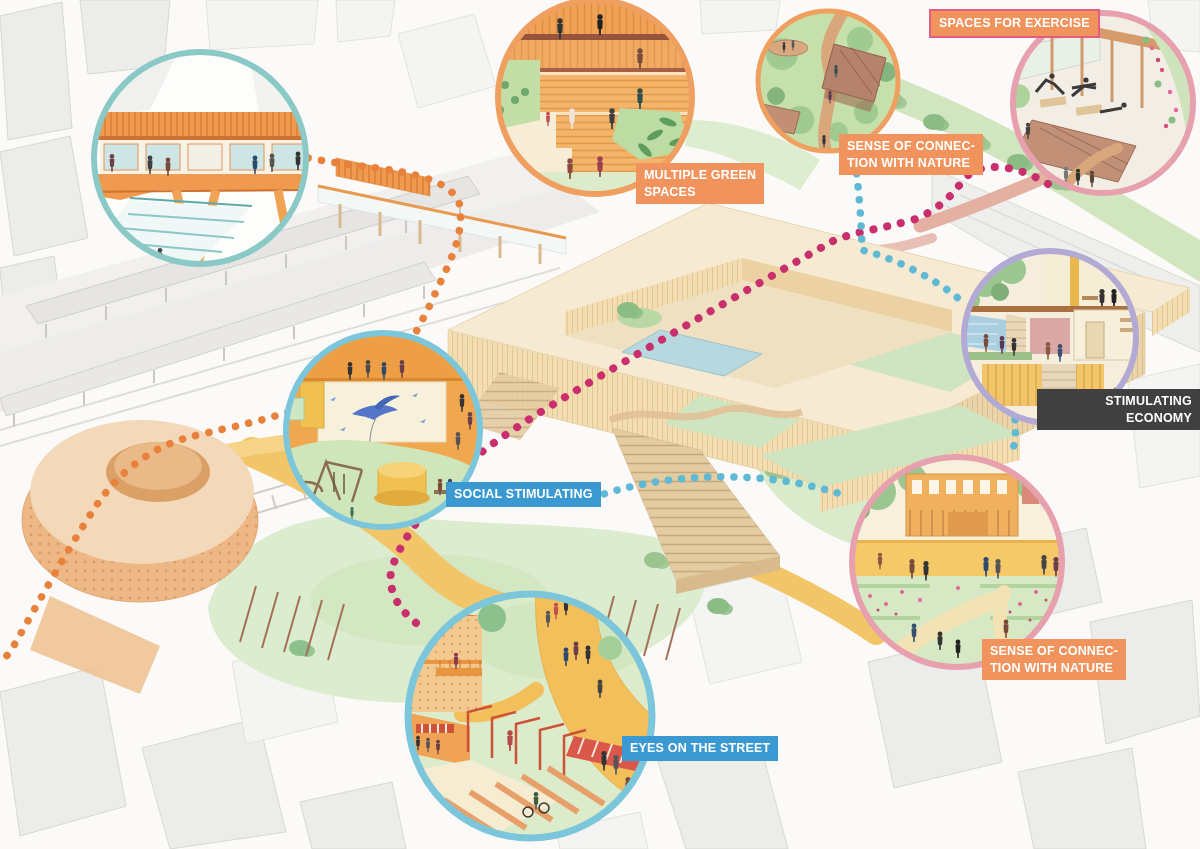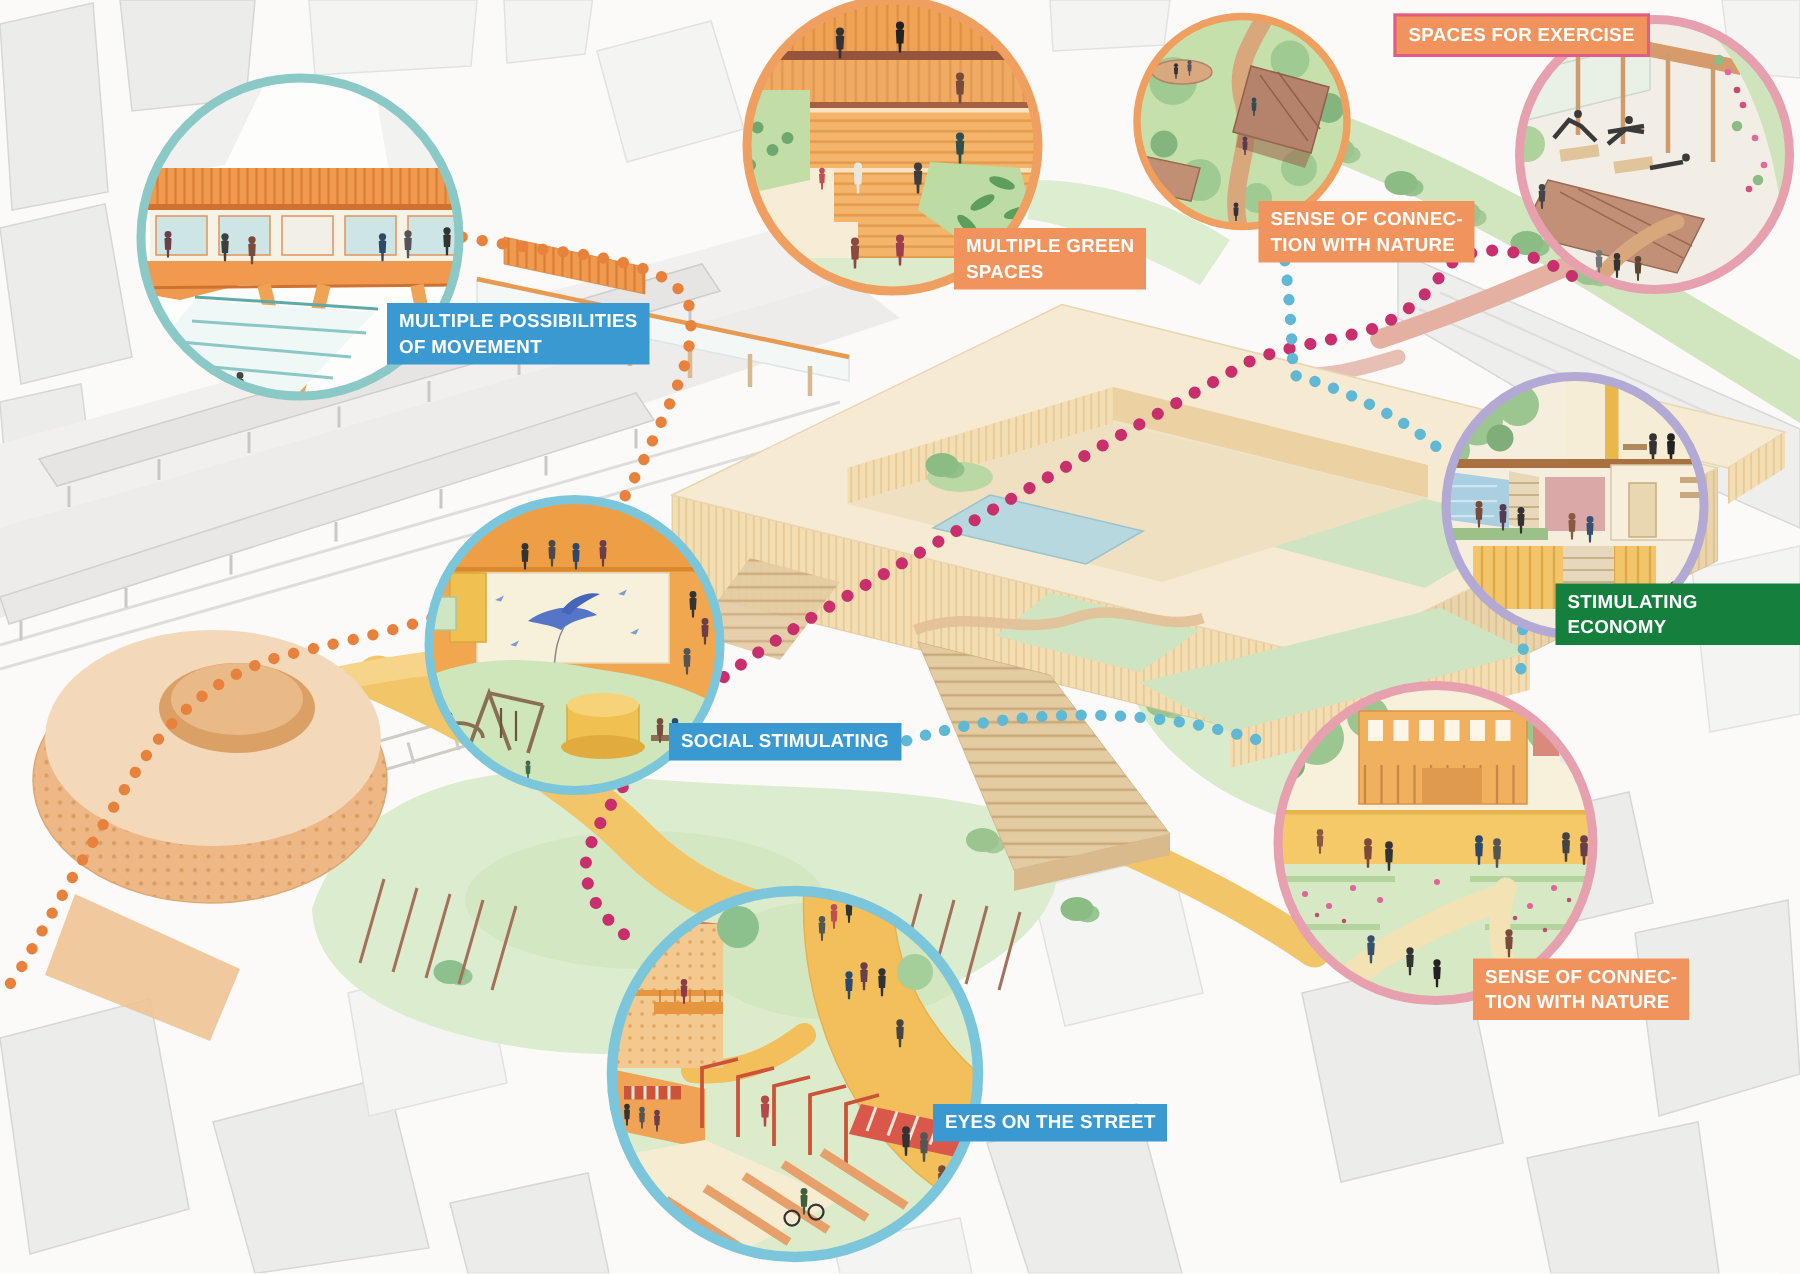--- a/index.html
+++ b/index.html
@@ -8,21 +8,21 @@
     background:#fbfaf8;font-family:"Liberation Sans",sans-serif;
   }
   .stage svg{position:absolute;left:0;top:0;}
   .callout-label{
     position:absolute;color:#fff;font-weight:700;font-size:12.5px;
     line-height:1.32;padding:4px 8px;white-space:pre-line;letter-spacing:.2px;
     z-index:5;
   }
   .lbl-blue{background:#3b99d2;}
   .lbl-orange{background:#f0935c;}
-  .lbl-purple{background:#15803d;}
+  .lbl-purple{background:#404040;text-align:right;}
   .lbl-bordered{border:2px solid #e25c84;}
   .blk{fill:#ececea;stroke:#d7d7d5;stroke-width:1;}
   .blkL{fill:#f4f4f2;stroke:#e2e2e0;stroke-width:1;}
   .dots{fill:none;stroke-linecap:round;}
 </style>
 </head>
 <body>
 
 <div class="stage">
 <svg width="1200" height="849" viewBox="0 0 1200 849">
@@ -534,23 +534,21 @@
       <circle cx="528" cy="812" r="5" stroke="#333333" stroke-width="1.5" fill="none"></circle>
       <circle cx="544" cy="808" r="5" stroke="#333333" stroke-width="1.5" fill="none"></circle>
       <use href="#person" transform="translate(536,802) scale(0.85)" fill="#3e5e3e"></use>
     </g>
     <use href="#person" transform="translate(452,822) scale(0.7)" fill="#c07840"></use>
   </g>
   <circle cx="530" cy="716" r="122" fill="none" stroke="#7cc6dc" stroke-width="7"></circle>
 </g>
 </svg>
 
-<div class="callout-label lbl-blue" style="left:258px;top:202px">MULTIPLE  POSSIBILITIES
-OF MOVEMENT</div>
-<div class="callout-label lbl-orange" style="left:636px;top:152px">MULTIPLE GREEN
+<div class="callout-label lbl-orange" style="left:636px;top:163px">MULTIPLE GREEN
 SPACES</div>
 <div class="callout-label lbl-orange" style="left:839px;top:134px">SENSE OF CONNEC-
 TION WITH NATURE</div>
 <div class="callout-label lbl-orange lbl-bordered" style="left:929px;top:9px">SPACES FOR EXERCISE</div>
 <div class="callout-label lbl-purple" style="left:1037px;top:389px">STIMULATING ECONOMY</div>
 <div class="callout-label lbl-blue" style="left:446px;top:482px">SOCIAL STIMULATING</div>
 <div class="callout-label lbl-orange" style="left:982px;top:639px">SENSE OF CONNEC-
 TION WITH NATURE</div>
 <div class="callout-label lbl-blue" style="left:622px;top:736px">EYES ON THE STREET</div>
 </div>

